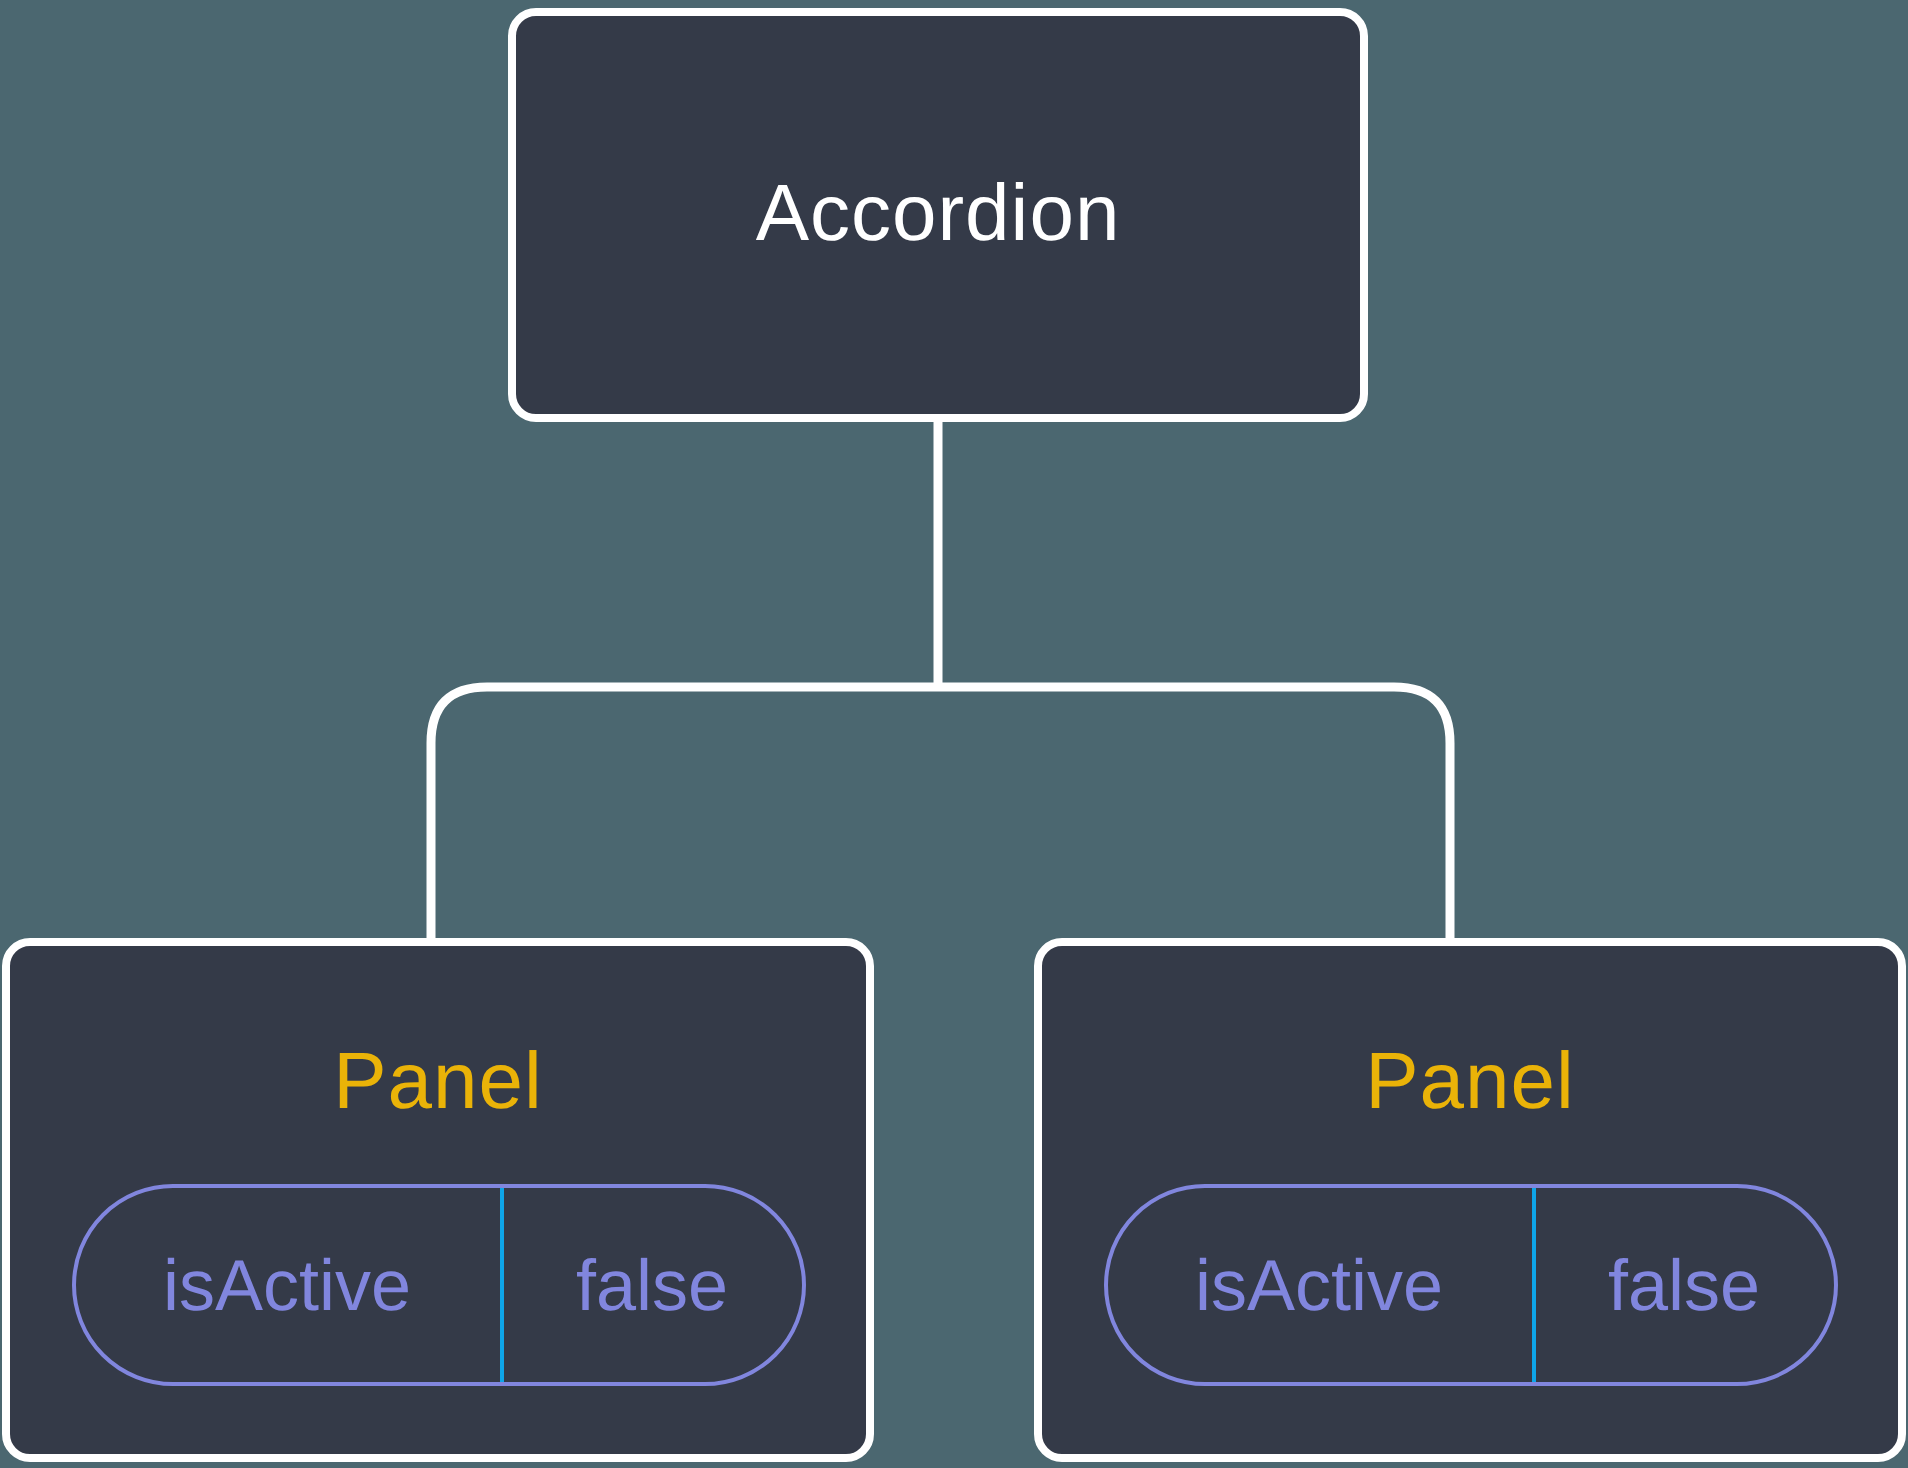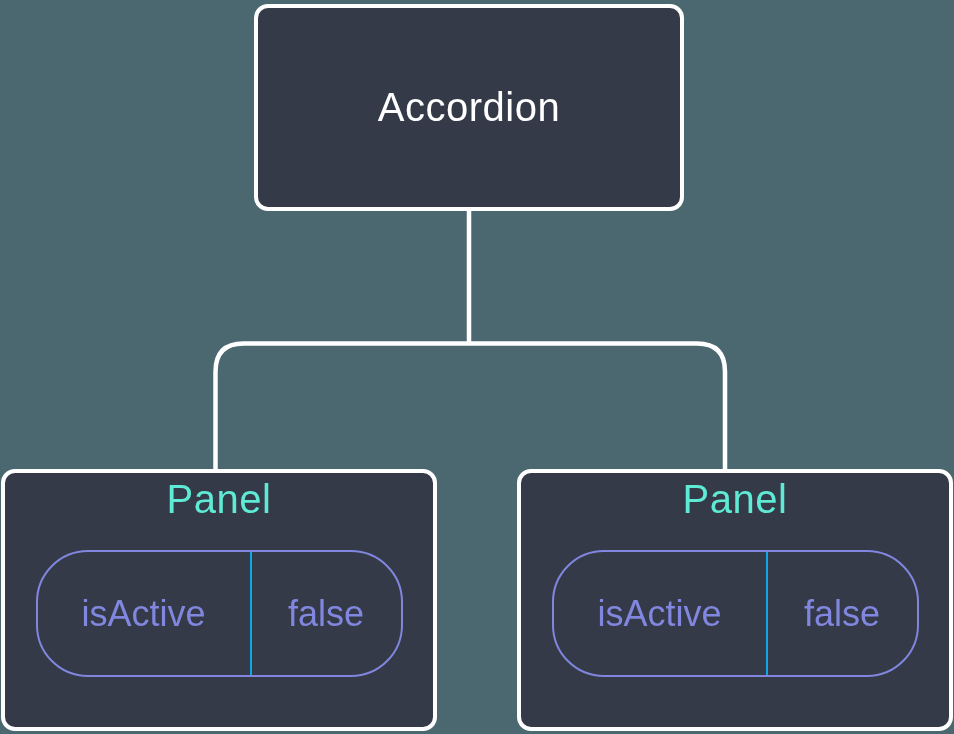--- a/index.html
+++ b/index.html
@@ -47,31 +47,32 @@
   .node-panel {
     top: 469px;
     width: 436px; height: 262px;
     display: flex;
     flex-direction: column;
     align-items: center;
   }
   .node-panel.left  { left: 1px; }
   .node-panel.right { left: 517px; }
   .panel-title {
+    margin-top: 42px;
     line-height: 52px;
-    color: #5eead4;
+    color: #eab308;
     font-size: 40px;
     font-weight: 500;
     letter-spacing: 0.5px;
   }
   .state-pill {
     box-sizing: border-box;
     margin-top: 25px;
     width: 367px;
-    height: 127px;
+    height: 101px;
     border: 2px solid #8186DE;
     border-radius: 52px;
     display: flex;
     align-items: stretch;
     overflow: hidden;
   }
   .state-cell {
     display: flex;
     align-items: center;
     justify-content: center;

